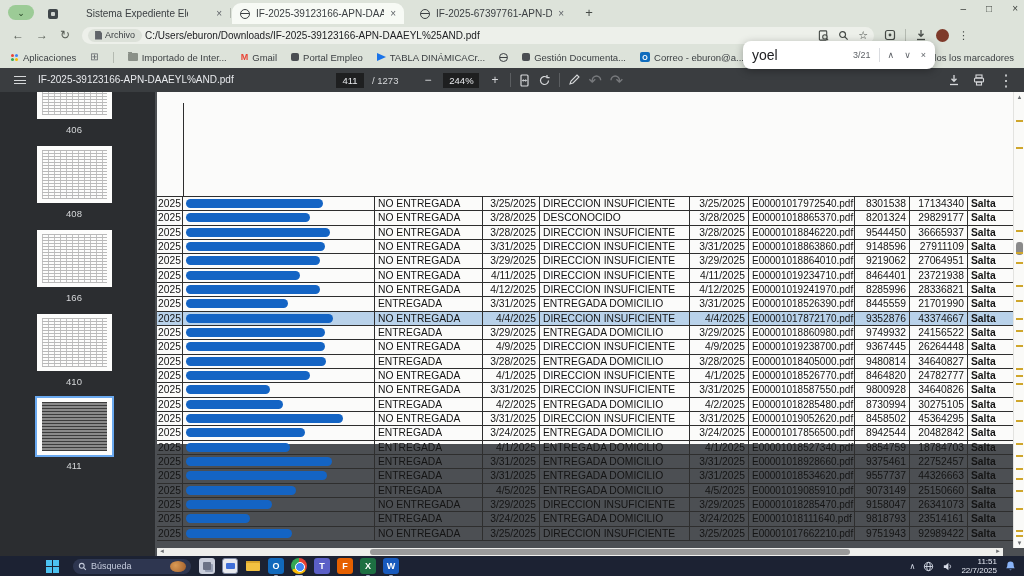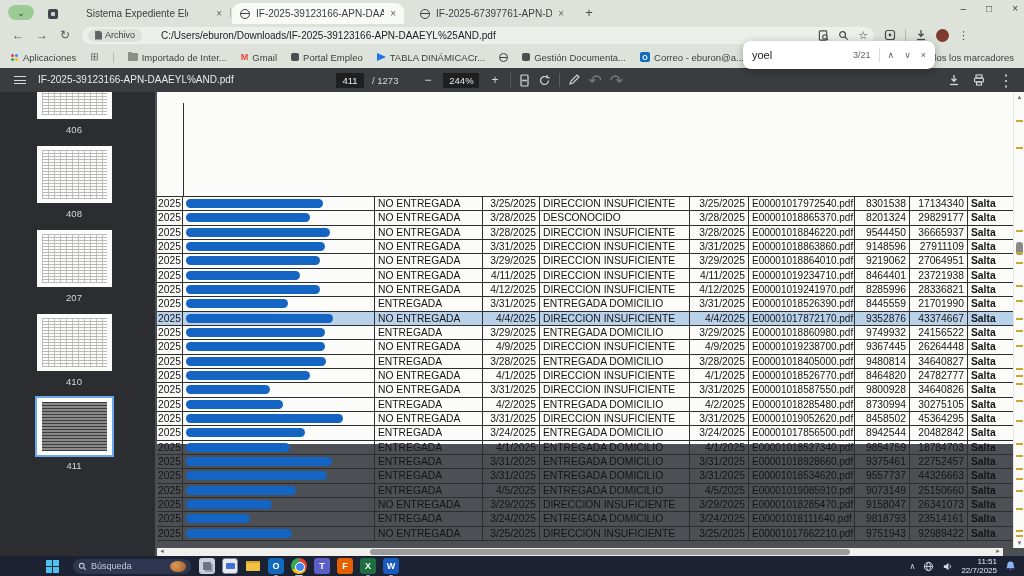--- a/index.html
+++ b/index.html
@@ -22,21 +22,21 @@
   .newtab { position:absolute; top:4px; font-size:13px; color:#454a46; width:18px; height:18px; text-align:center; line-height:17px; cursor:pointer; }
   .win-controls { position:absolute; right:6px; top:3px; display:flex; gap:20px; font-size:10px; color:#3b3f3b; }
   .win-controls span { cursor:pointer; }
 
   
   .addrbar { position:absolute; left:0; top:24px; width:1024px; height:22px; background:#dde3da; display:flex; align-items:center; }
   .navbtn { font-size:12px; color:#545a52; margin-left:12px; cursor:pointer; }
   .omnibox { margin-left:12px; width:792px; height:17px; background:#edf0ea; border-radius:9px; display:flex; align-items:center; padding:0 6px; }
   .chip { display:flex; align-items:center; gap:3px; background:#dce1d9; border-radius:8px; height:13px; padding:0 7px; font-size:9px; color:#3c4043; }
   .chip .doc { width:7px; height:9px; background:#5f6368; clip-path:polygon(0 0,70% 0,100% 30%,100% 100%,0 100%); }
-  .url { font-size:10px; color:#202124; margin-left:19px; white-space:nowrap; overflow:hidden; flex:1; }
+  .url { font-size:10px; color:#202124; margin-left:3px; white-space:nowrap; overflow:hidden; flex:1; }
   .omni-icons { display:flex; gap:9px; align-items:center; color:#454a46; }
   .addr-right { display:flex; align-items:center; gap:9px; margin-left:10px; color:#454a46; }
   .avatar { width:13px; height:13px; border-radius:50%; background:#7e3a2a; }
   .vsep { width:1px; height:12px; background:#b4bab1; }
   .dots { font-size:11px; color:#454a46; cursor:pointer; }
   .icon12 svg { display:block; }
 
   
   .bookmarksbar { position:absolute; left:0; top:46px; width:1024px; height:22px; background:#dde3da; display:flex; align-items:center; padding:0 10px; }
   #bookmarks-list { display:flex; align-items:center; gap:14px; flex:1; overflow:hidden; }
@@ -55,21 +55,21 @@
   .ic-chart { width:0; height:0; border-left:9px solid var(--c); border-top:4px solid transparent; border-bottom:4px solid transparent; }
   .ic-globe { width:9px; height:9px; border:1px solid #3c4043; border-radius:50%;
     background:linear-gradient(to bottom, transparent 40%, #3c4043 40% 55%, transparent 55%); }
   .ic-outlook { width:10px; height:10px; background:var(--c); border-radius:2px; color:#fff; font-size:7px; font-weight:bold; }
   .ic-sheet { width:9px; height:9px; background:var(--c); border-radius:1px; background-image:linear-gradient(#fff 0 0),linear-gradient(#fff 0 0); background-size:1px 100%,100% 1px; background-position:4px 0,0 4px; background-repeat:no-repeat; }
   .bm-right { display:flex; align-items:center; gap:5px; font-size:9.5px; color:#3c4043; flex:0 0 auto; cursor:pointer; }
 
   
   .findbar { position:absolute; left:743px; top:41px; width:192px; height:28px; background:#ffffff; border-radius:8px;
     box-shadow:0 2px 8px rgba(0,0,0,.3); z-index:60; display:flex; align-items:center; padding:0 9px; }
-  .find-query { font-size:11px; color:#202124; flex:1; }
+  .find-query { font-size:14px; color:#202124; flex:1; }
   .find-count { font-size:9px; color:#5f6368; margin-right:8px; }
   .find-div { width:1px; height:14px; background:#dadce0; margin-right:8px; }
   .find-btn { font-size:9px; color:#5f6368; margin-right:10px; cursor:pointer; }
   .find-btn:last-child { margin-right:0; }
 
   
   .pdftoolbar { position:absolute; left:0; top:68px; width:1024px; height:24px; background:#3a3d40; color:#e8eaed; }
   .hamb { position:absolute; left:14px; top:8px; width:12px; height:8px; border-top:1.5px solid #d6d8da; border-bottom:1.5px solid #d6d8da; cursor:pointer; }
   .hamb::after { content:""; position:absolute; left:0; top:2.5px; width:12px; height:1.5px; background:#d6d8da; }
   .pdf-title { position:absolute; left:38px; top:6px; font-size:10px; color:#e8eaed; white-space:nowrap; }
@@ -352,21 +352,21 @@
           <div class="thumb">
             <div class="thumb-box">
               <div class="thumb-tex"></div>
             </div>
             <div class="thumb-label">408</div>
           </div>
           <div class="thumb">
             <div class="thumb-box">
               <div class="thumb-tex"></div>
             </div>
-            <div class="thumb-label">207</div>
+            <div class="thumb-label">166</div>
           </div>
           <div class="thumb">
             <div class="thumb-box">
               <div class="thumb-tex"></div>
             </div>
             <div class="thumb-label">410</div>
           </div>
           <div class="thumb sel">
             <div class="thumb-box">
               <div class="thumb-tex"></div>

